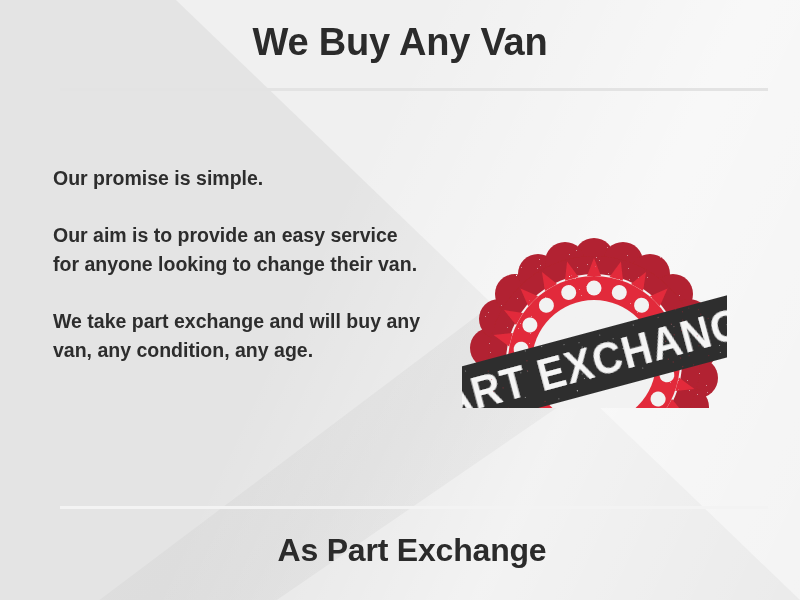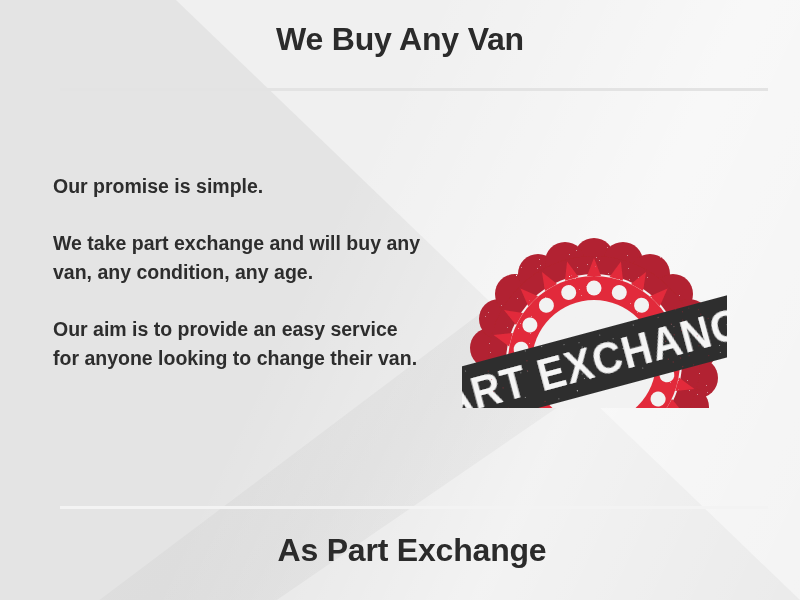--- a/index.html
+++ b/index.html
@@ -51,21 +51,21 @@
   
   .title {
     position: absolute;
     left: 0;
     width: 800px;
     text-align: center;
     color: #2b2b2b;
     font-weight: bold;
     letter-spacing: -0.2px;
   }
-  .title-top { top: 21px; font-size: 32px; }
+  .title-top { top: 21px; font-size: 38px; }
   .title-bottom { top: 532px; font-size: 32px; padding-left: 12px; }
 
   
   .divider {
     position: absolute;
     left: 60px;
     width: 708px;
     height: 3px;
   }
   .divider-top {
@@ -74,21 +74,21 @@
   }
   .divider-bottom {
     top: 506px;
     background: #f3f3f3;
   }
 
   
   .body-copy {
     position: absolute;
     left: 53px;
-    top: 172px;
+    top: 164px;
     width: 370px;
     color: #2d2d2d;
     font-size: 19.5px;
     line-height: 29px;
     font-weight: 600;
   }
   .body-copy p { margin: 0 0 28px 0; }
   .body-copy p:last-child { margin-bottom: 0; }
 
   
@@ -110,22 +110,22 @@
   <div class="bg-diagonal"></div>
   <div class="bg-highlight"></div>
   <div class="stamp-shadow"></div>
 
   <div class="title title-top">We Buy Any Van</div>
 
   <div class="divider divider-top"></div>
 
   <div class="body-copy">
     <p>Our promise is simple.</p>
+    <p>Our aim is to provide an easy service for anyone looking to change their van.</p>
     <p>We take part exchange and will buy any van, any condition, any age.</p>
-    <p>Our aim is to provide an easy service for anyone looking to change their van.</p>
   </div>
 
   <div class="stamp-wrap">
     <svg class="stamp-svg" viewBox="0 0 265 240" xmlns="http://www.w3.org/2000/svg">
       <defs>
 
         <clipPath id="ribbonClip">
           <rect x="-40" y="-40" width="345" height="320"></rect>
         </clipPath>
         <filter id="grain">

